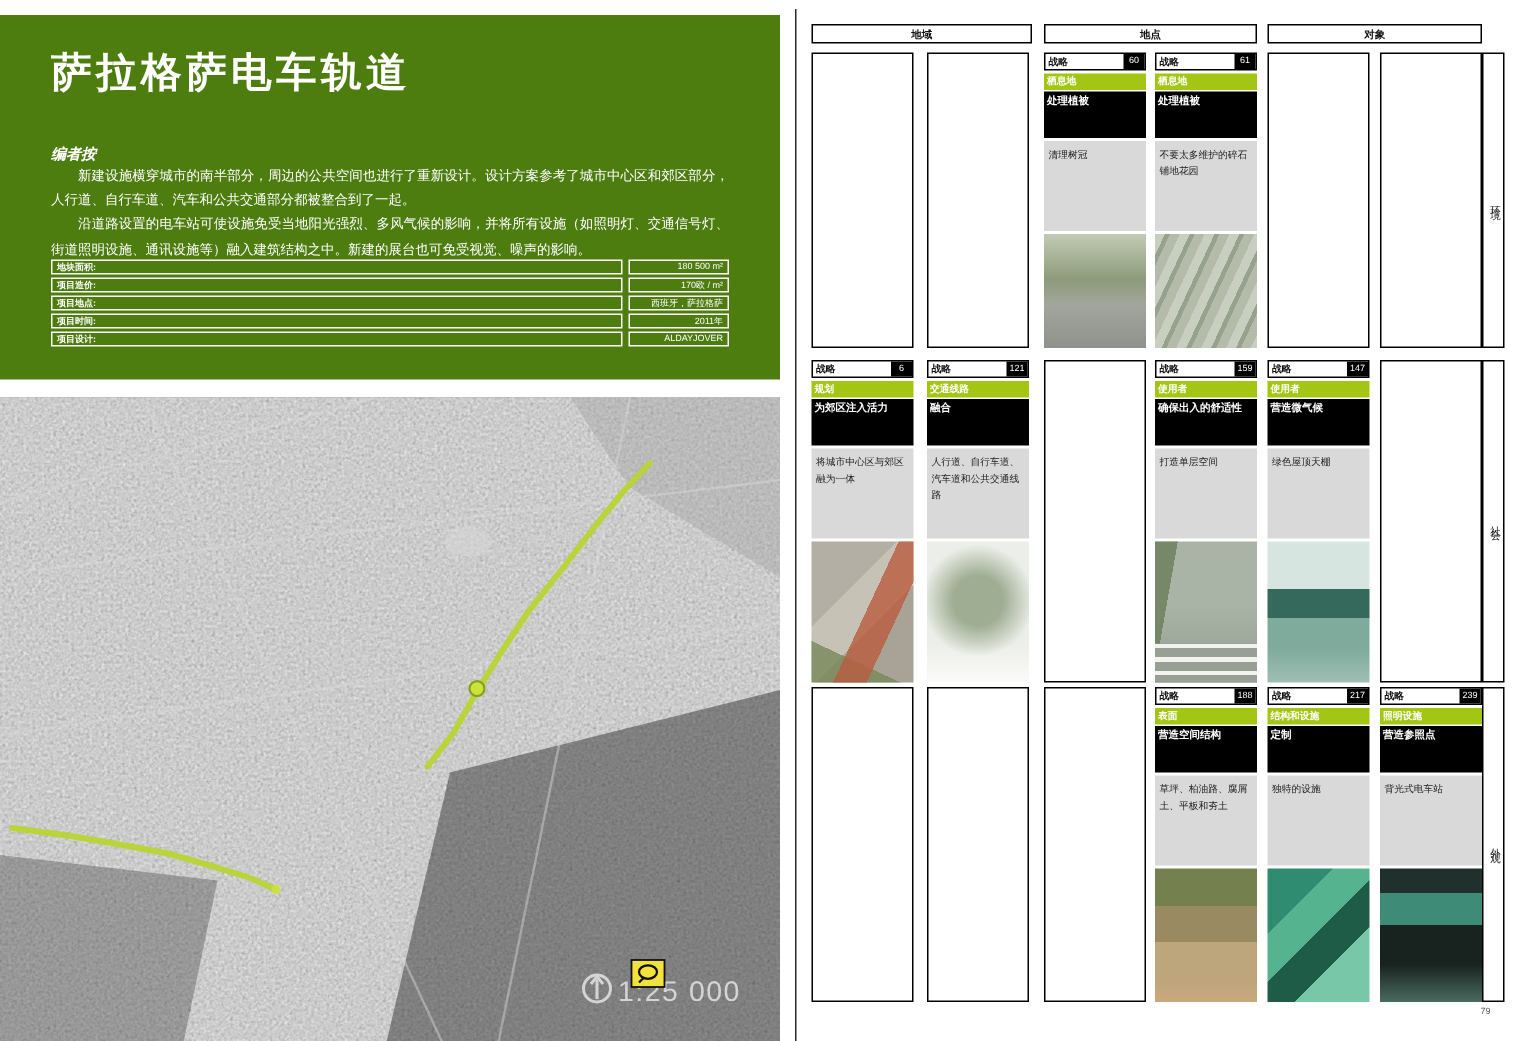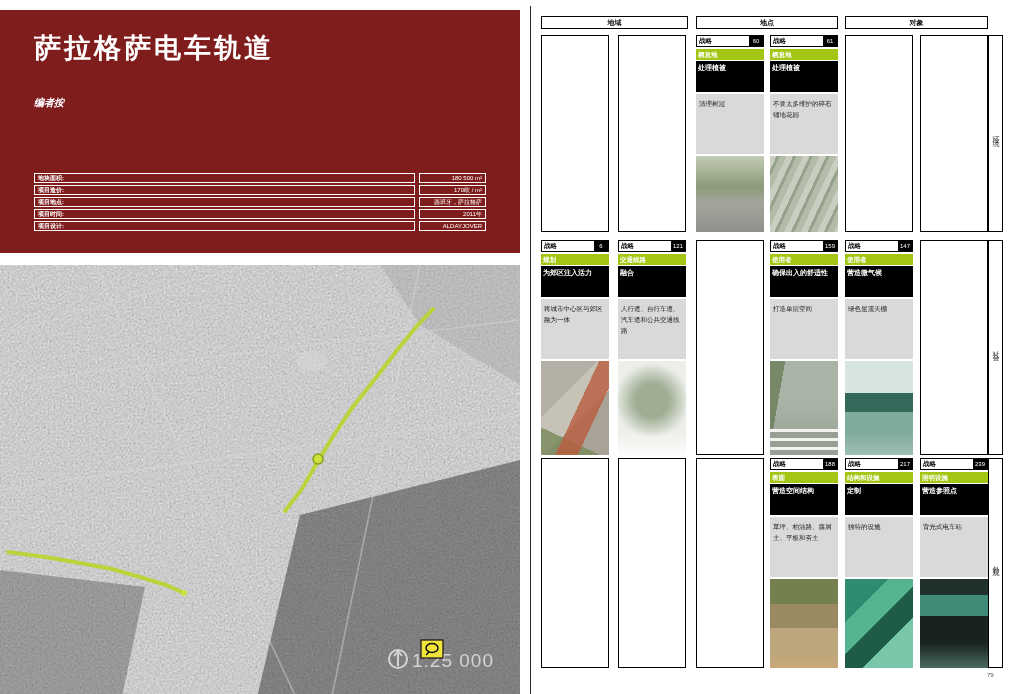--- a/index.html
+++ b/index.html
@@ -1,21 +1,21 @@
 <!DOCTYPE html>
 <html style="--green: #a3c614; --gray: #d9d9d9;"><head>
 <meta charset="utf-8">
 <style>
   :root{ --green:#a3c614; --gray:#d9d9d9; }
   html,body{margin:0;padding:0;background:#fff;}
   #stage{position:relative;width:1018px;height:694px;background:#fff;overflow:hidden;
          font-family:"Liberation Sans","DejaVu Sans",sans-serif;color:#111;}
   
   .gutter{position:absolute;left:530px;top:6px;width:1px;height:688px;background:#2a2a2a;}
-  .black-panel{position:absolute;left:0;top:10px;width:520px;height:243px;background:#7f1d1d;color:#fff;}
+  .black-panel{position:absolute;left:0;top:10px;width:520px;height:243px;background:#4d7c0f;color:#fff;}
   .doc-title{position:absolute;left:34px;top:20px;font-size:27px;font-weight:bold;letter-spacing:3px;}
   .note-label{position:absolute;left:34px;top:86px;font-size:10px;font-weight:bold;font-style:italic;}
   .paras{position:absolute;left:34px;top:99px;width:452px;font-size:9px;line-height:1.8;text-align:justify;}
   .paras p{margin:0;text-indent:2em;}
   .info-table{position:absolute;left:34px;top:163px;width:452px;}
   .info-row{display:flex;gap:4px;margin-bottom:2px;height:10px;}
   .info-label{flex:1;border:1px solid #fff;font-size:6px;font-weight:bold;display:flex;align-items:center;padding-left:3px;}
   .info-value{width:62px;border:1px solid #fff;font-size:6px;display:flex;align-items:center;justify-content:flex-end;padding-right:3px;}
   .map{position:absolute;left:0;top:265px;width:520px;height:441px;background:#808080;}
   .map svg{display:block;}
@@ -66,20 +66,22 @@
 </style>
 </head>
 <body>
 
 <div id="stage">
 
   <div class="black-panel">
     <h1 class="doc-title" style="margin:0">萨拉格萨电车轨道</h1>
     <div class="note-label">编者按</div>
     <div class="paras">
+      <p>新建设施横穿城市的南半部分，周边的公共空间也进行了重新设计。设计方案参考了城市中心区和郊区部分，人行道、自行车道、汽车和公共交通部分都被整合到了一起。</p>
+      <p>沿道路设置的电车站可使设施免受当地阳光强烈、多风气候的影响，并将所有设施（如照明灯、交通信号灯、街道照明设施、通讯设施等）融入建筑结构之中。新建的展台也可免受视觉、噪声的影响。</p>
     </div>
     <div class="info-table">
         <div class="info-row">
     <div class="info-label">地块面积:</div>
     <div class="info-value">180 500 m²</div>
   </div>
         <div class="info-row">
     <div class="info-label">项目造价:</div>
     <div class="info-value">170欧 / m²</div>
   </div>

